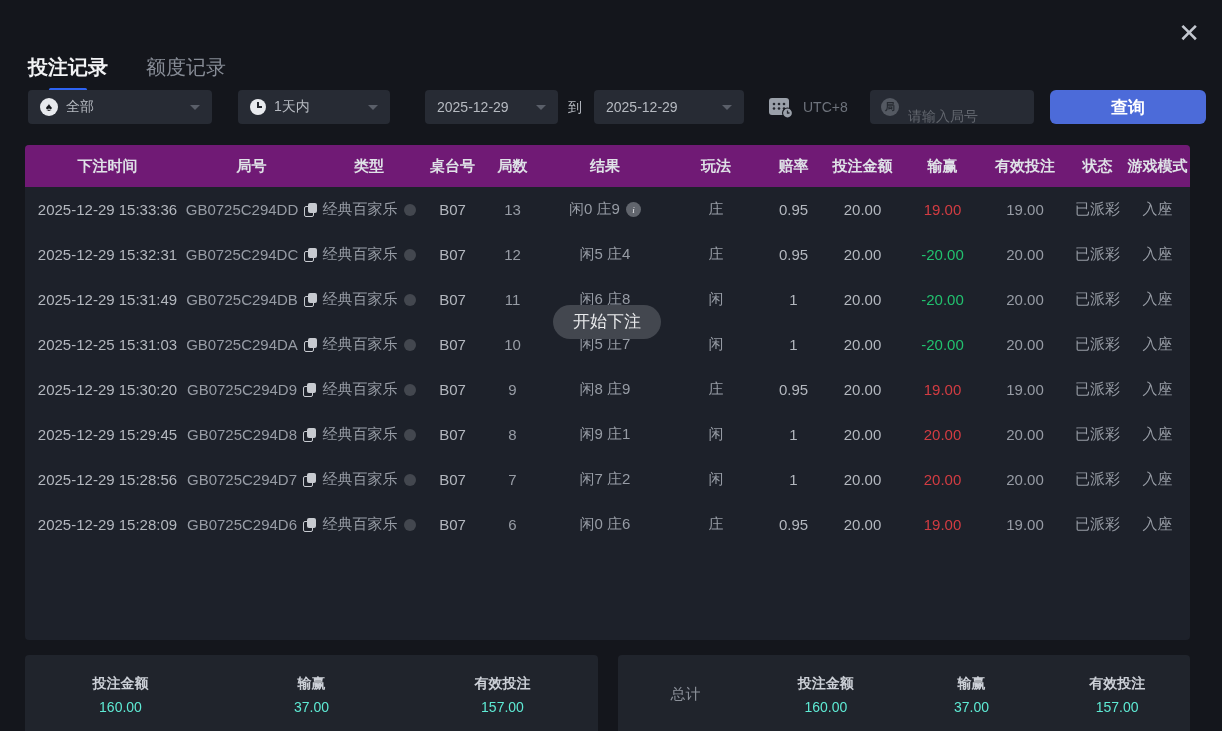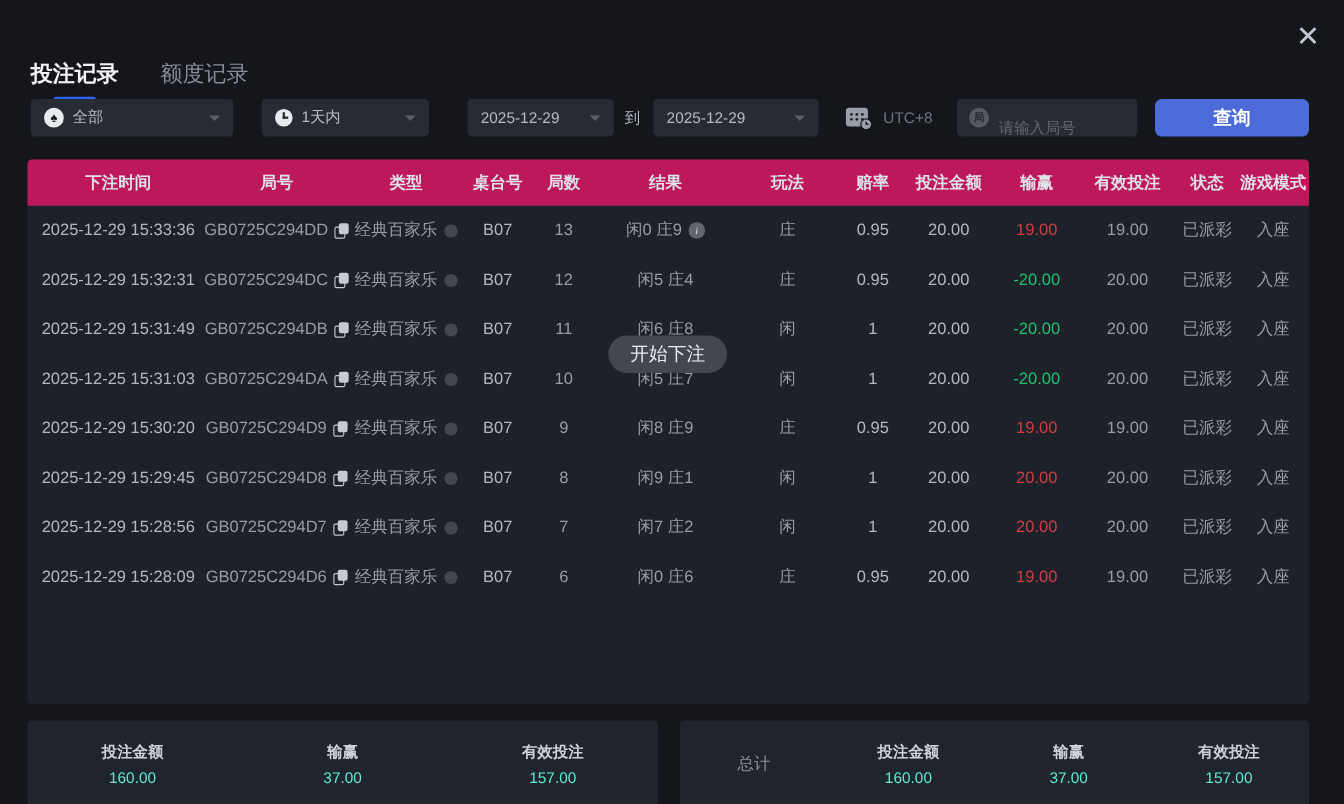--- a/index.html
+++ b/index.html
@@ -51,37 +51,37 @@
     color:#b6bac1; font-size:14px; padding:17px 10px 0 38px;
     font-family:"Liberation Sans","DejaVu Sans",sans-serif;
   }
   .round-input::placeholder { color:#62666e; }
   .round-ic {
     position:absolute; left:881px; top:8px; width:18px; height:18px; border-radius:50%;
     background:#545962; color:#262a31; font-size:10px; font-weight:bold;
     display:flex; align-items:center; justify-content:center;
   }
   .query-btn {
-    position:absolute; left:1050px; top:0; width:140px; height:34px;
+    position:absolute; left:1050px; top:0; width:156px; height:34px;
     background:#4c6bd9; color:#fff; font-size:17px; font-weight:bold;
     border:none; border-radius:6px; cursor:pointer;
     font-family:"Liberation Sans","DejaVu Sans",sans-serif;
   }
   .to-label { position:absolute; left:568px; top:0; line-height:34px; font-size:14px; color:#b6bac1; }
   
   .table-panel {
     position:absolute; left:25px; top:145px; width:1165px; height:495px;
     background:#1d212a; border-radius:4px;
   }
   .grid-row {
     display:grid;
     grid-template-columns:165px 123px 112px 55px 65px 120px 102px 53px 85px 75px 90px 55px 65px;
     align-items:center;
   }
-  .thead { height:42px; background:#be185d; border-radius:4px 4px 0 0; }
+  .thead { height:42px; background:#701a75; border-radius:4px 4px 0 0; }
   .th { text-align:center; font-size:15px; font-weight:bold; color:#dfe2e7; }
   .tr { height:45px; }
   .td { text-align:center; font-size:15px; color:#979ca5; display:flex; align-items:center; justify-content:center; gap:6px; }
   .td.bright { color:#b3b7be; }
   .red   { color:#d23c42; }
   .green { color:#22c06e; }
   .copy-ic { position:relative; width:13px; height:14px; display:inline-block; cursor:pointer; flex:none; }
   .copy-ic::before { content:""; position:absolute; left:0; bottom:0; width:8px; height:9px; border:1.5px solid #c7cad0; border-radius:2px; }
   .copy-ic::after  { content:""; position:absolute; right:0; top:0; width:9px; height:10px; background:#c7cad0; border-radius:2px; }
   .dot-ic { width:12px; height:12px; border-radius:50%; background:#43474f; display:inline-block; flex:none; }

